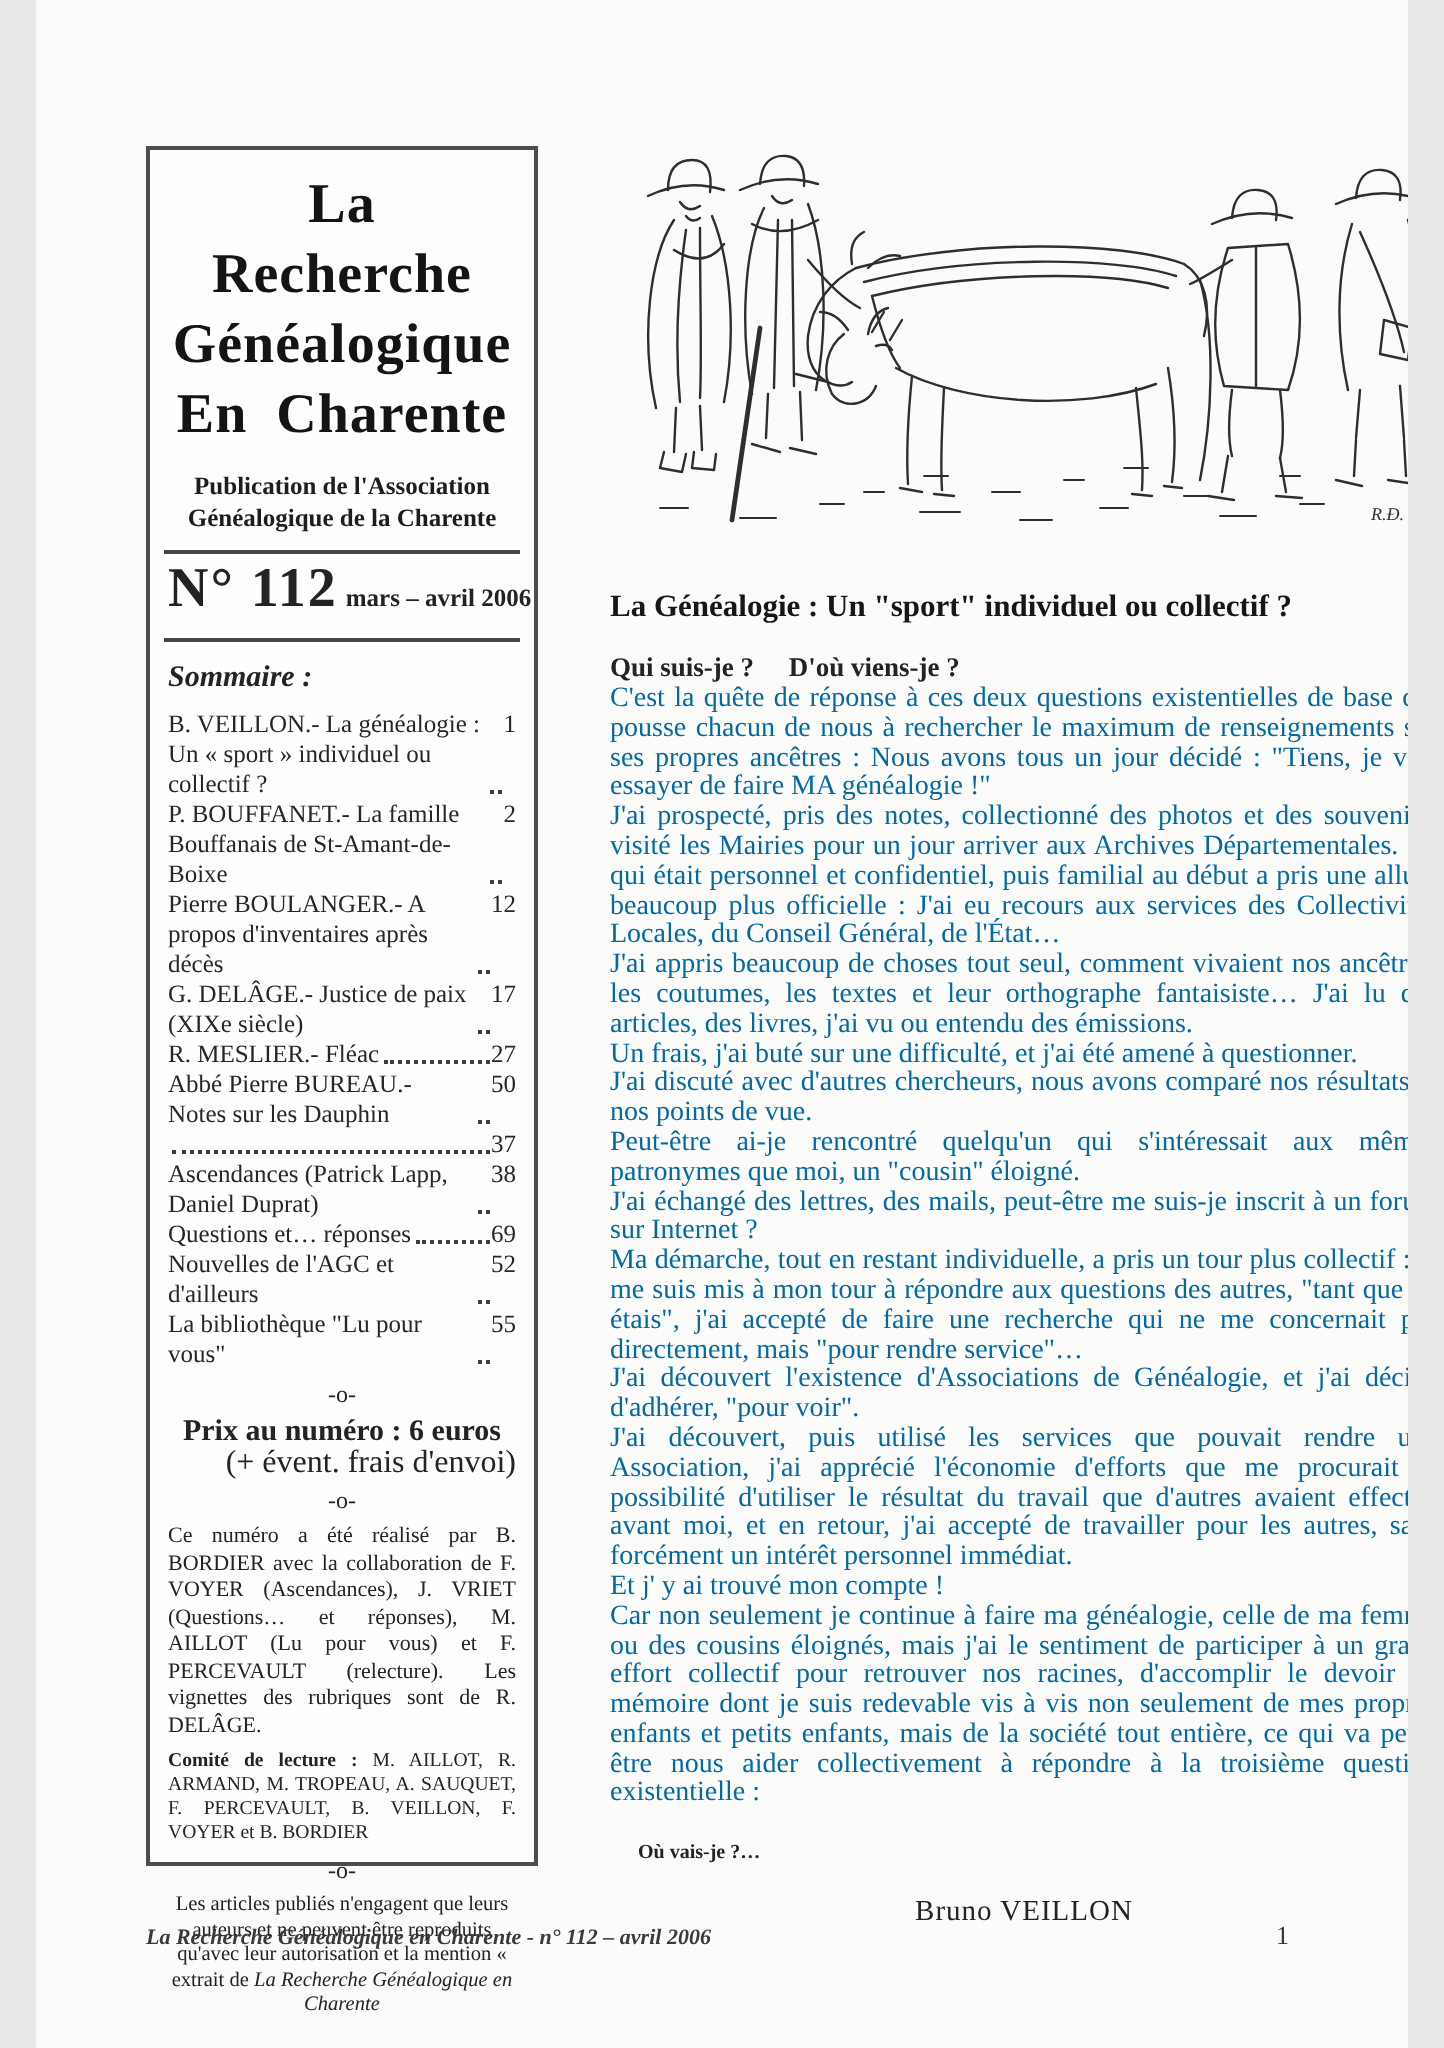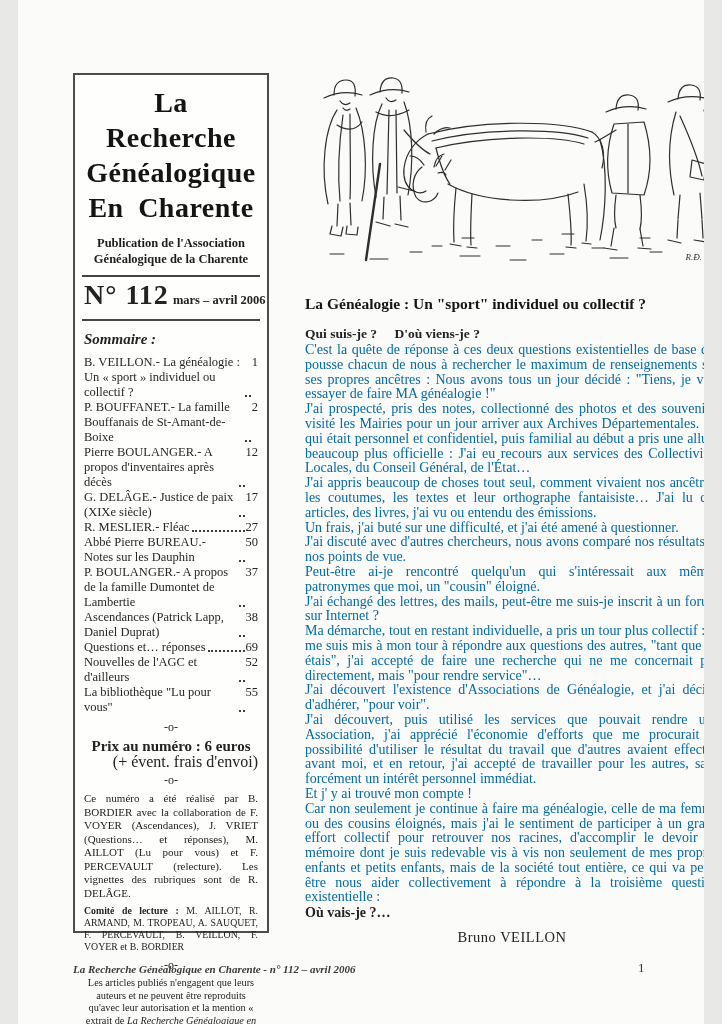--- a/index.html
+++ b/index.html
@@ -42,21 +42,21 @@
   .artwork { position:absolute; left:292px; top:68px; width:416px; height:208px; }
   .artwork svg { display:block; width:100%; height:100%; }
   .art-sign { position:absolute; right:24px; bottom:14px; font-size:9px; color:#333; font-style:italic; }
 
   
   .article { position:absolute; left:287px; top:294px; width:414px; }
   .article-title { font-weight:bold; font-size:15.5px; line-height:19px; margin:0 0 13px 0; color:#161616; }
   .article-subhead { font-weight:bold; font-size:13.5px; line-height:16px; margin:0 0 1px 0; }
   .article-subhead .q2 { margin-left:14px; }
   .body-text p.para { margin:0; font-size:14px; line-height:14.8px; text-align:justify; color:#0369a1; }
-  .closing { margin:0; font-weight:bold; font-size:14px; line-height:15px; }
+  .closing { margin:14px; font-weight:bold; font-size:10px; line-height:15px; }
   .signature { margin-top:9px; text-align:center; font-size:14.5px; letter-spacing:.5px; }
 
   
   .footer-line { position:absolute; left:55px; top:963px; width:555px; text-align:left;
     font-size:11px; font-style:italic; font-weight:bold; color:#3a3a3a; }
   .folio { position:absolute; left:620px; top:960px; font-size:13px; color:#333; }
 </style>
 </head>
 <body>
 
@@ -113,21 +113,20 @@
           <span class="toc-page">27</span>
         </div>
 
         <div class="toc-item">
           <span class="toc-text">Abbé Pierre BUREAU.- Notes sur les Dauphin</span>
           <span class="toc-dots"></span>
           <span class="toc-page">50</span>
         </div>
 
         <div class="toc-item">
-          <span class="toc-text">P. BOULANGER.- A propos de la famille Dumontet de Lambertie</span>
           <span class="toc-dots"></span>
           <span class="toc-page">37</span>
         </div>
 
         <div class="toc-item">
           <span class="toc-text">Ascendances (Patrick Lapp, Daniel Duprat)</span>
           <span class="toc-dots"></span>
           <span class="toc-page">38</span>
         </div>
 

